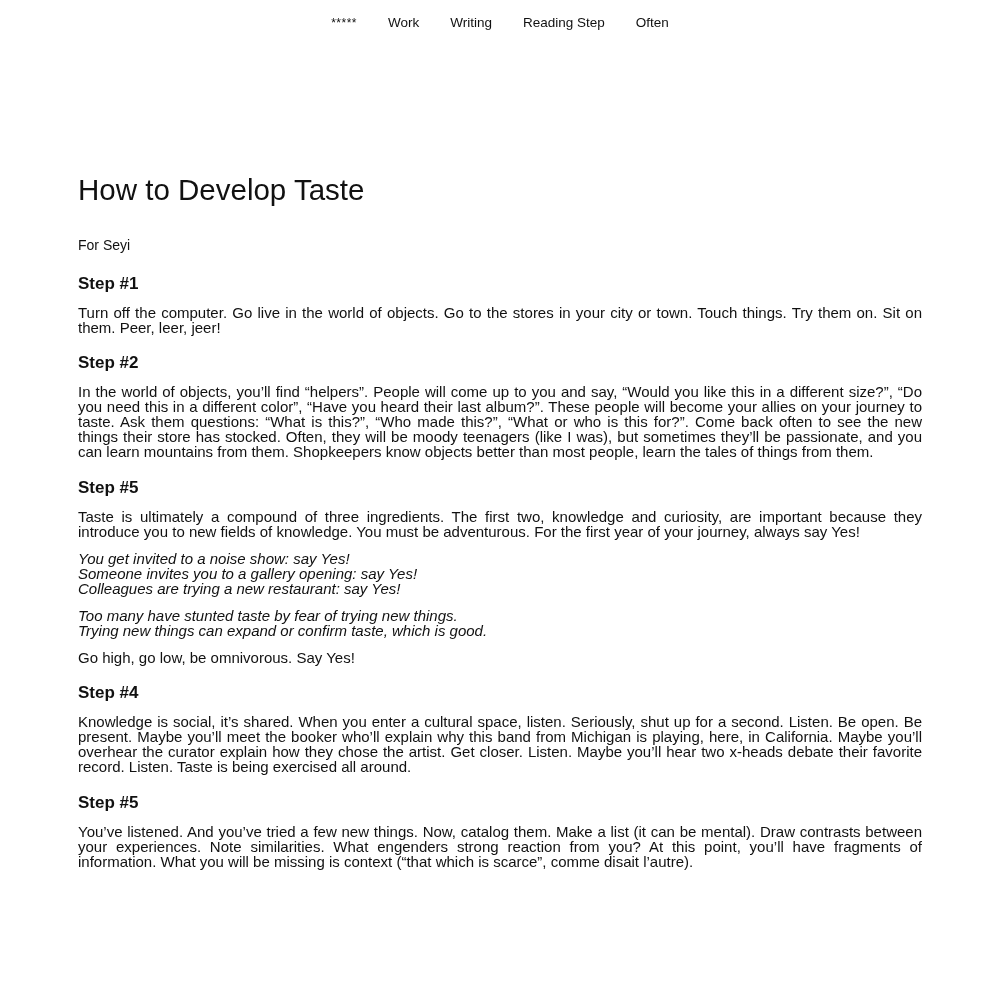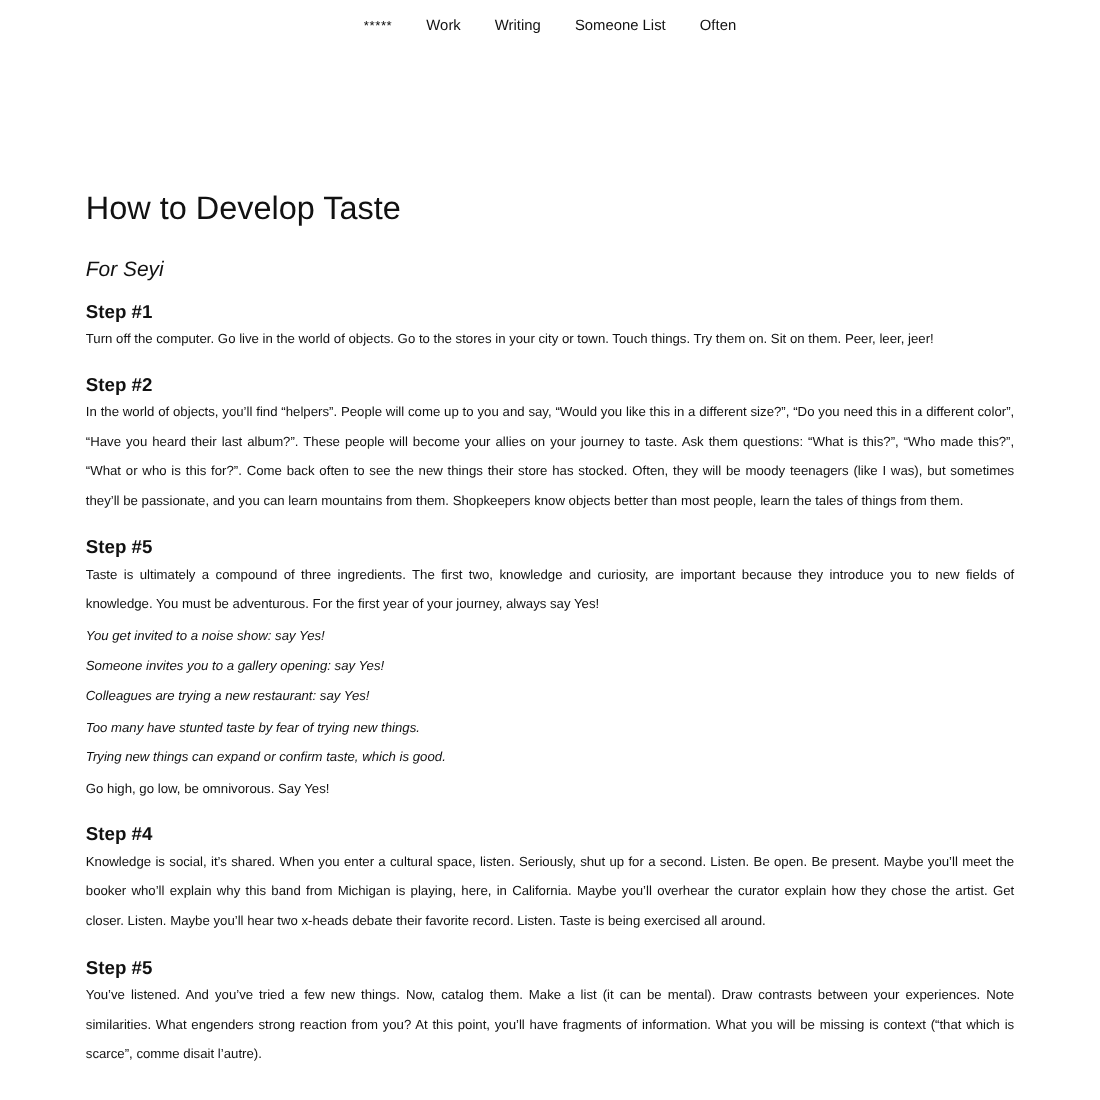--- a/index.html
+++ b/index.html
@@ -41,50 +41,49 @@
     }
     .title {
       margin: 0;
       font-size: 29.5px;
       font-weight: 400;
       line-height: 40px;
       color: #111111;
     }
     .dedication {
       margin: 26px 0 0 0;
-      font-style: italic;
-      font-size: 19px;
+      font-size: 14px;
       line-height: 19px;
     }
     .step-heading {
       margin: 18.5px 0 0 0;
       font-weight: 700;
       font-size: 17px;
       line-height: 19px;
     }
     .para {
-      margin: 2px 0 0 0;
-      font-size: 12px;
-      line-height: 27px;
+      margin: 12px 0 0 0;
+      font-size: 15px;
+      line-height: 15px;
       text-align: justify;
     }
     .para .line {
       display: block;
       text-align: left;
       font-style: italic;
     }
   </style>
 </head>
 <body>
 
 <nav class="nav">
   <a class="stars">*****</a>
   <a>Work</a>
   <a>Writing</a>
-  <a>Someone List</a>
+  <a>Reading Step</a>
   <a>Often</a>
 </nav>
 
 <article class="article">
   <h1 class="title">How to Develop Taste</h1>
   <p class="dedication">For Seyi</p>
 
   <h3 class="step-heading">Step #1</h3>
   <p class="para">Turn off the computer. Go live in the world of objects. Go to the stores in your city or town. Touch things. Try them on. Sit on them. Peer, leer, jeer!</p>
 

